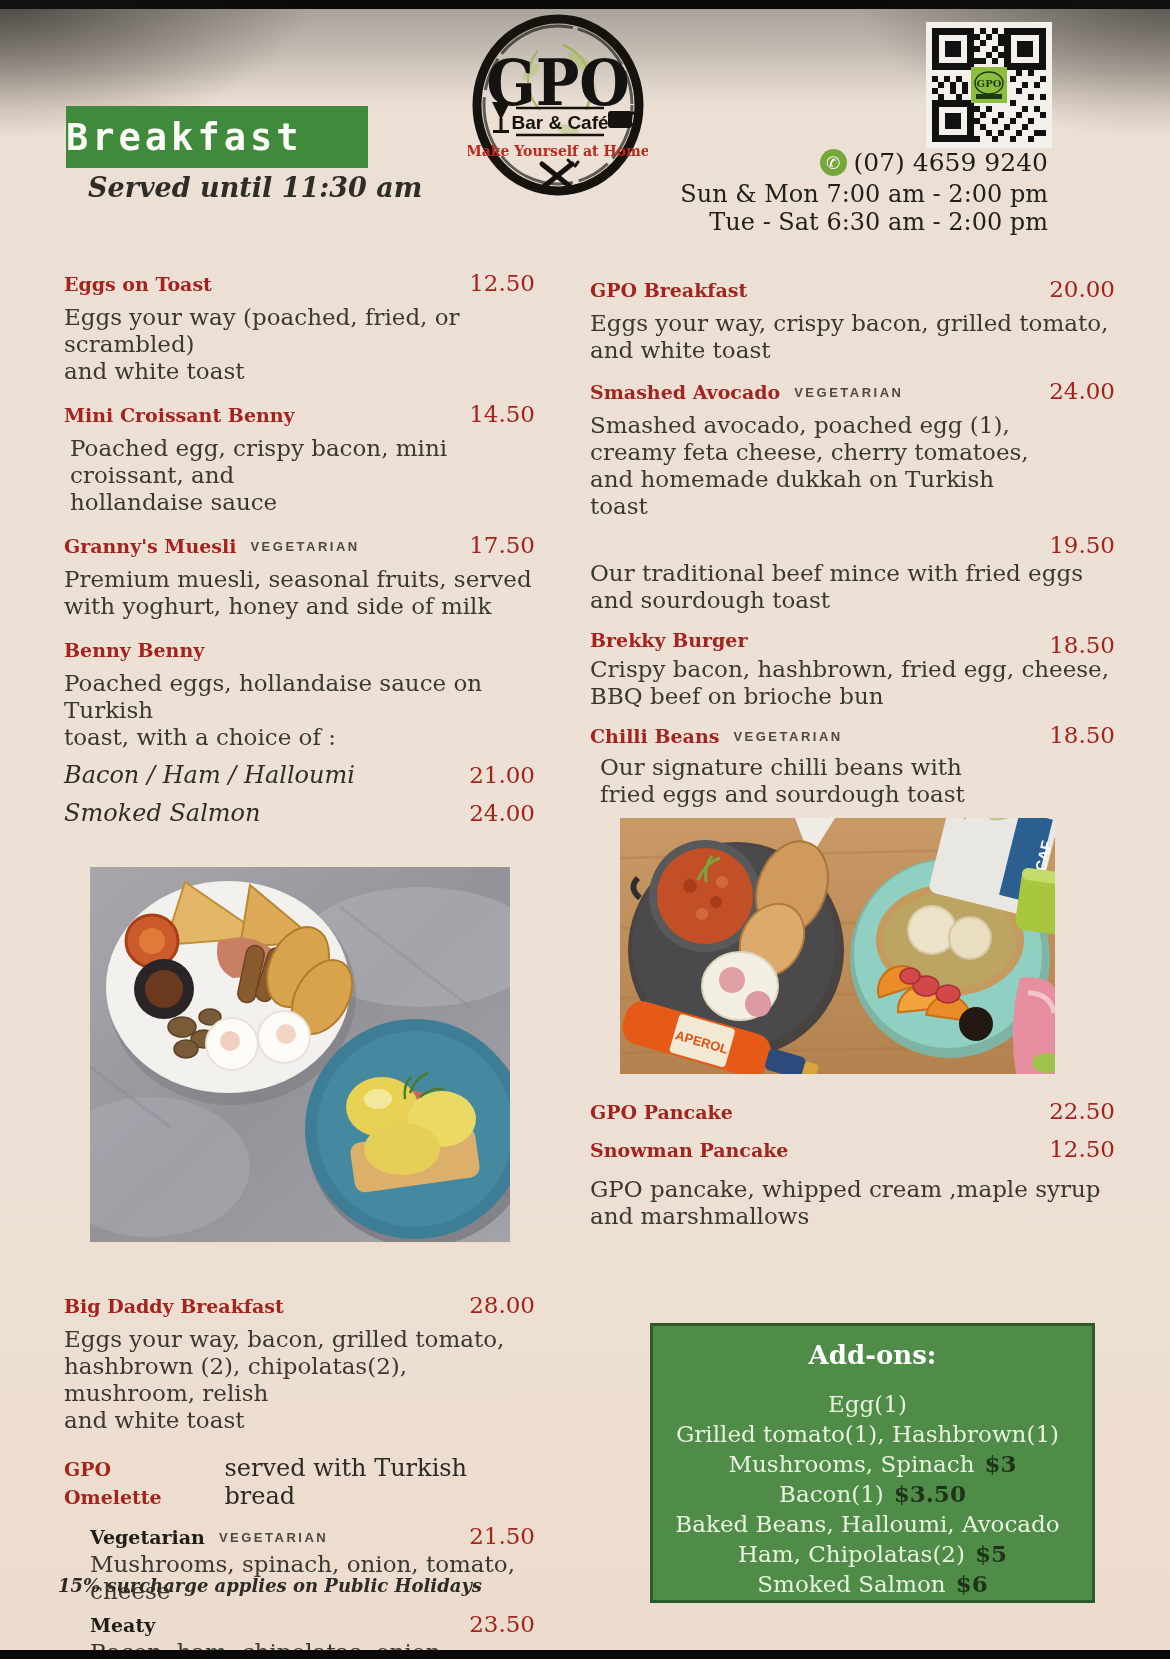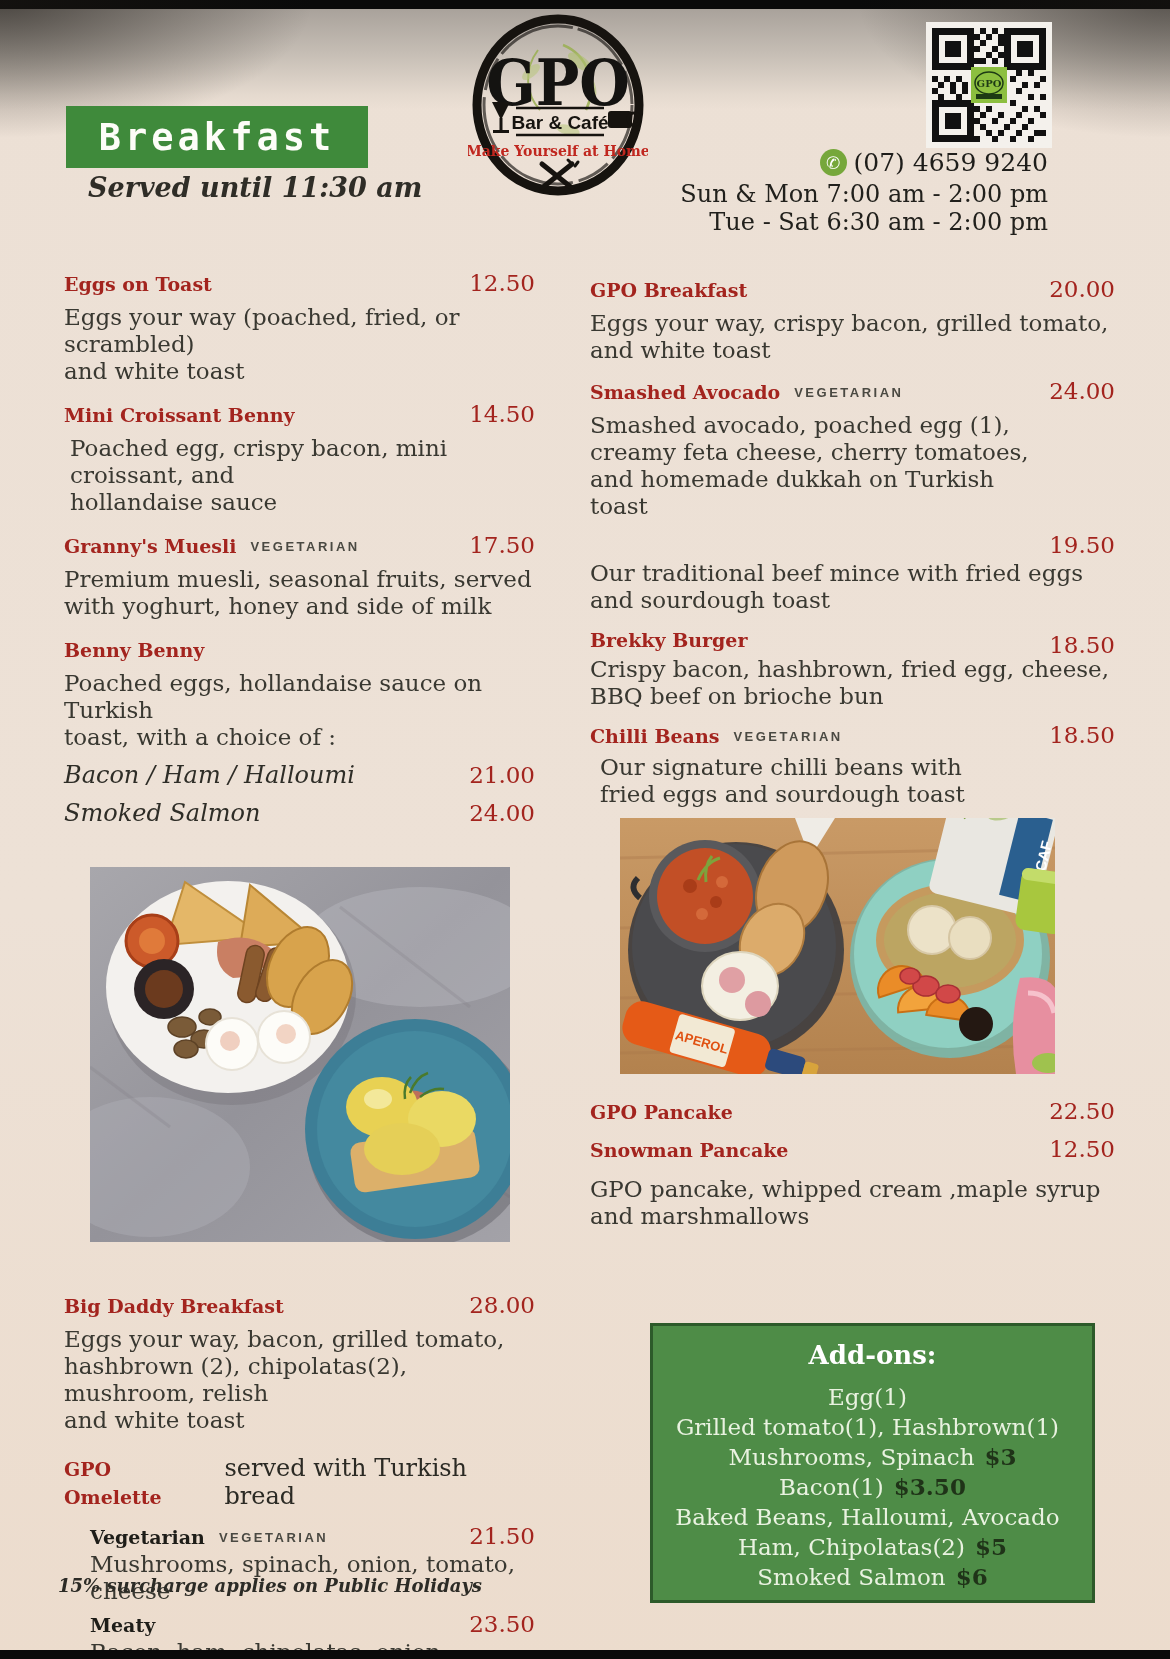--- a/index.html
+++ b/index.html
@@ -10,21 +10,21 @@
   #topbar{top:0; height:9px;}
   #bottombar{top:1650px; height:9px;}
   #headerfade{position:absolute; left:0; top:9px; width:1170px; height:100px;
       background:linear-gradient(180deg,#a9a29b 0%, #c6beb5 45%, #e4d9ce 85%, rgba(236,224,213,0) 100%);}
   .vignette{position:absolute; top:0; height:150px; width:340px; pointer-events:none;}
   #vig-l{left:0; background:radial-gradient(ellipse at 0% 0%, rgba(25,22,18,.65), rgba(25,22,18,0) 65%);}
   #vig-r{right:0; background:radial-gradient(ellipse at 100% 0%, rgba(25,22,18,.55), rgba(25,22,18,0) 65%);}
 
   
   #banner{position:absolute; left:66px; top:106px; width:302px; height:62px; background:#3F8A3B;
-     display:flex; align-items:center; justify-content:center;
+     display:flex; align-items:center; 
      color:#fdfdf8; font-family:"DejaVu Sans Mono", monospace; font-weight:bold; font-size:37px; letter-spacing:4px;}
   #served{position:absolute; left:88px; top:172px; font-style:italic; font-weight:600; font-size:27px; color:#2f2d27;}
   #logo{position:absolute; left:468px; top:10px;}
   #qr{position:absolute; left:926px; top:22px;}
   #phone-row{position:absolute; top:148px; right:122px; display:flex; align-items:center; gap:7px;}
   #phone-icon{width:27px; height:27px; border-radius:50%; background:#76A73B; color:#fff; display:flex;
      align-items:center; justify-content:center; font-size:17px; font-family:"DejaVu Sans", sans-serif;}
   #phone-num{font-size:25px; color:#1e1d1a;}
   #hours{position:absolute; top:180px; right:122px; text-align:right; font-size:24px; line-height:1.17; color:#21201c;}
 
@@ -44,21 +44,21 @@
   .sub{margin-left:26px; margin-top:12px;}
   .sub .name{color:#1e1d18;}
   .photo{display:block;}
   #photo-left{margin:40px 0 0 26px;}
   #photo-right{margin-top:10px;}
   #surcharge{position:absolute; left:58px; top:1575px; font-style:italic; font-size:18px; font-weight:600; color:#2c2b26;}
 
   
   #addons{position:absolute; left:650px; top:1323px; width:445px; height:280px; box-sizing:border-box;
      background:#4E8C47; border:3px solid #2d5a2a; padding-top:14px; text-align:center;}
-  #addons-title{font-weight:bold; font-size:26px; color:#ffffff; margin-bottom:12px;}
+  #addons-title{font-weight:bold; font-size:26px; color:#ffffff; margin-bottom:19px;}
   .addon-line{font-size:23px; line-height:29px; color:#e9f2e0;}
   .addon-price{color:#1f3318; font-weight:600; margin-left:10px;}
 </style>
 </head>
 <body>
 
 <div id="canvas">
   <div class="bar" id="topbar"></div>
   <div id="headerfade"></div>
   <div class="vignette" id="vig-l"></div>

